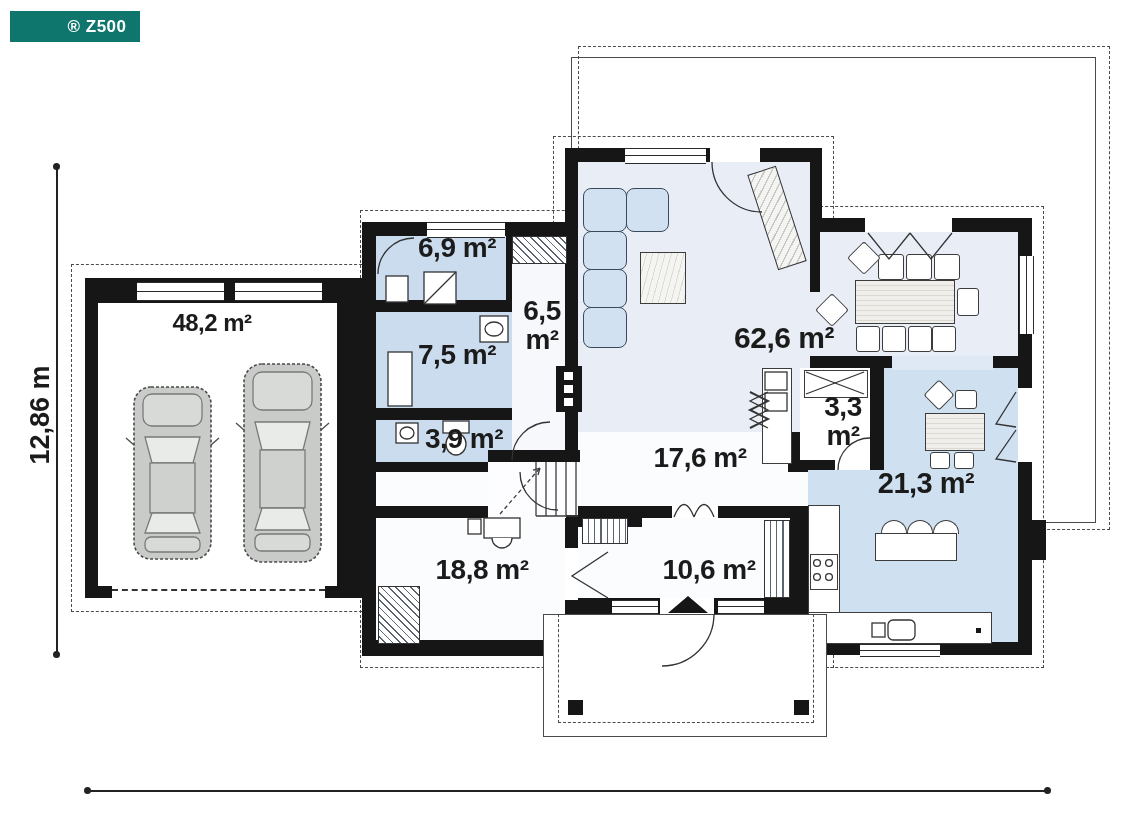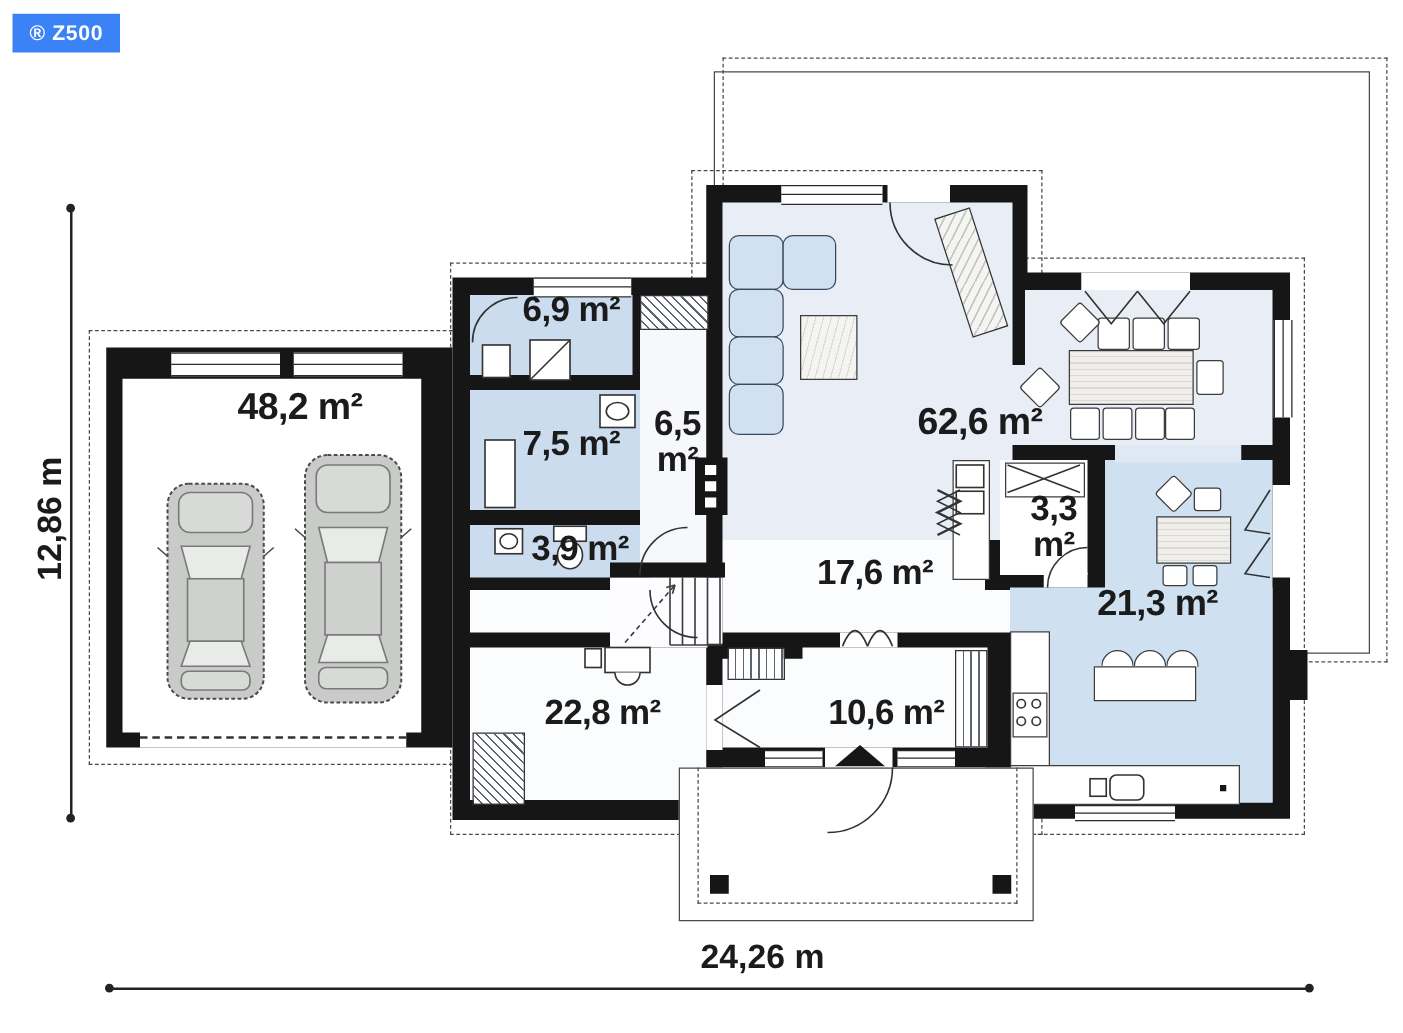--- a/index.html
+++ b/index.html
@@ -247,37 +247,36 @@
 
     <g fill="#fff">
         <rect x="484" y="518" width="36" height="20"></rect>
         <rect x="468" y="519" width="13" height="15"></rect>
         <path d="M492,538 A10,10 0 0,0 512,538"></path>
       </g>
 
     <polygon points="688,596 668,613 708,613" fill="#161616" stroke="none"></polygon>
   </svg>
 
-  <div class="roomlabel" style="left:160px;top:311px;width:160px;font-size:30px;">48,2 m²</div>
+  <div class="roomlabel" style="left:132px;top:311px;width:160px;font-size:24px;">48,2 m²</div>
   <div class="roomlabel" style="left:397px;top:234px;width:120px;">6,9 m²</div>
-  <div class="roomlabel" style="left:515px;top:297px;width:54px;margin-top:28px;">6,5 m²</div>
+  <div class="roomlabel" style="left:515px;top:297px;width:54px;">6,5 m²</div>
   <div class="roomlabel" style="left:397px;top:341px;width:120px;">7,5 m²</div>
   <div class="roomlabel" style="left:404px;top:425px;width:120px;">3,9 m²</div>
   <div class="roomlabel" style="left:704px;top:323px;width:160px;font-size:30px;">62,6 m²</div>
   <div class="roomlabel" style="left:816px;top:393px;width:54px;">3,3 m²</div>
   <div class="roomlabel" style="left:620px;top:444px;width:160px;">17,6 m²</div>
   <div class="roomlabel" style="left:846px;top:469px;width:160px;font-size:29px;">21,3 m²</div>
-  <div class="roomlabel" style="left:402px;top:556px;width:160px;">22,8 m²</div>
+  <div class="roomlabel" style="left:402px;top:556px;width:160px;">18,8 m²</div>
   <div class="roomlabel" style="left:629px;top:556px;width:160px;">10,6 m²</div>
 
   <div class="dimline" style="left:56px;top:167px;width:2px;height:488px;"></div>
   <div class="dimdot" style="left:53px;top:163px;"></div>
   <div class="dimdot" style="left:53px;top:651px;"></div>
   <div class="dimtext" style="left:-20px;top:400px;width:120px;height:30px;transform:rotate(-90deg);">12,86 m</div>
 
   <div class="dimline" style="left:88px;top:790px;width:960px;height:2px;"></div>
   <div class="dimdot" style="left:84px;top:787px;"></div>
   <div class="dimdot" style="left:1044px;top:787px;"></div>
-  <div class="dimtext" style="left:530px;top:750px;width:160px;">24,26 m</div>
-
-  <div style="position:absolute;left:10px;top:11px;width:86px;height:31px;background:#3b82f6;color:#fff;
-              font-weight:700;font-size:17px;display:flex;align-items:center;justify-content:center;letter-spacing:0.5px;">® Z500</div>
+
+  <div style="position:absolute;left:10px;top:11px;width:86px;height:31px;background:#0f766e;color:#fff;
+              font-weight:700;font-size:17px;display:flex;align-items:center;justify-content:center;letter-spacing:0.5px;padding-left:44px;">® Z500</div>
 </div>
 
 </body></html>

